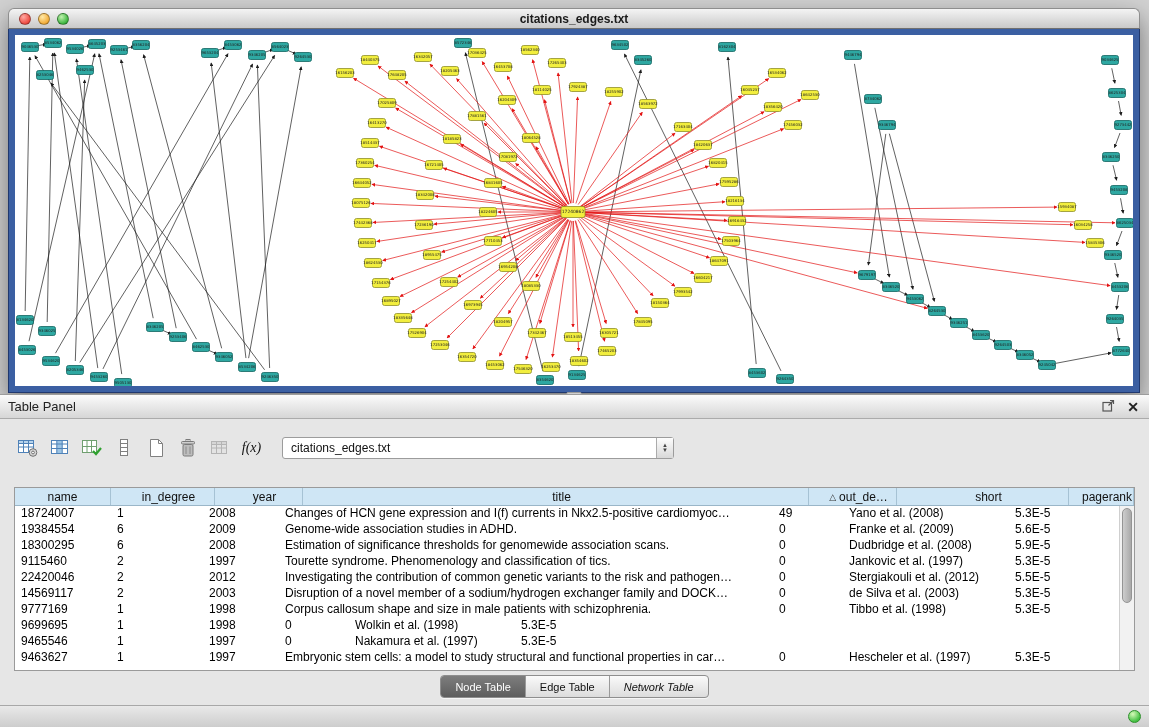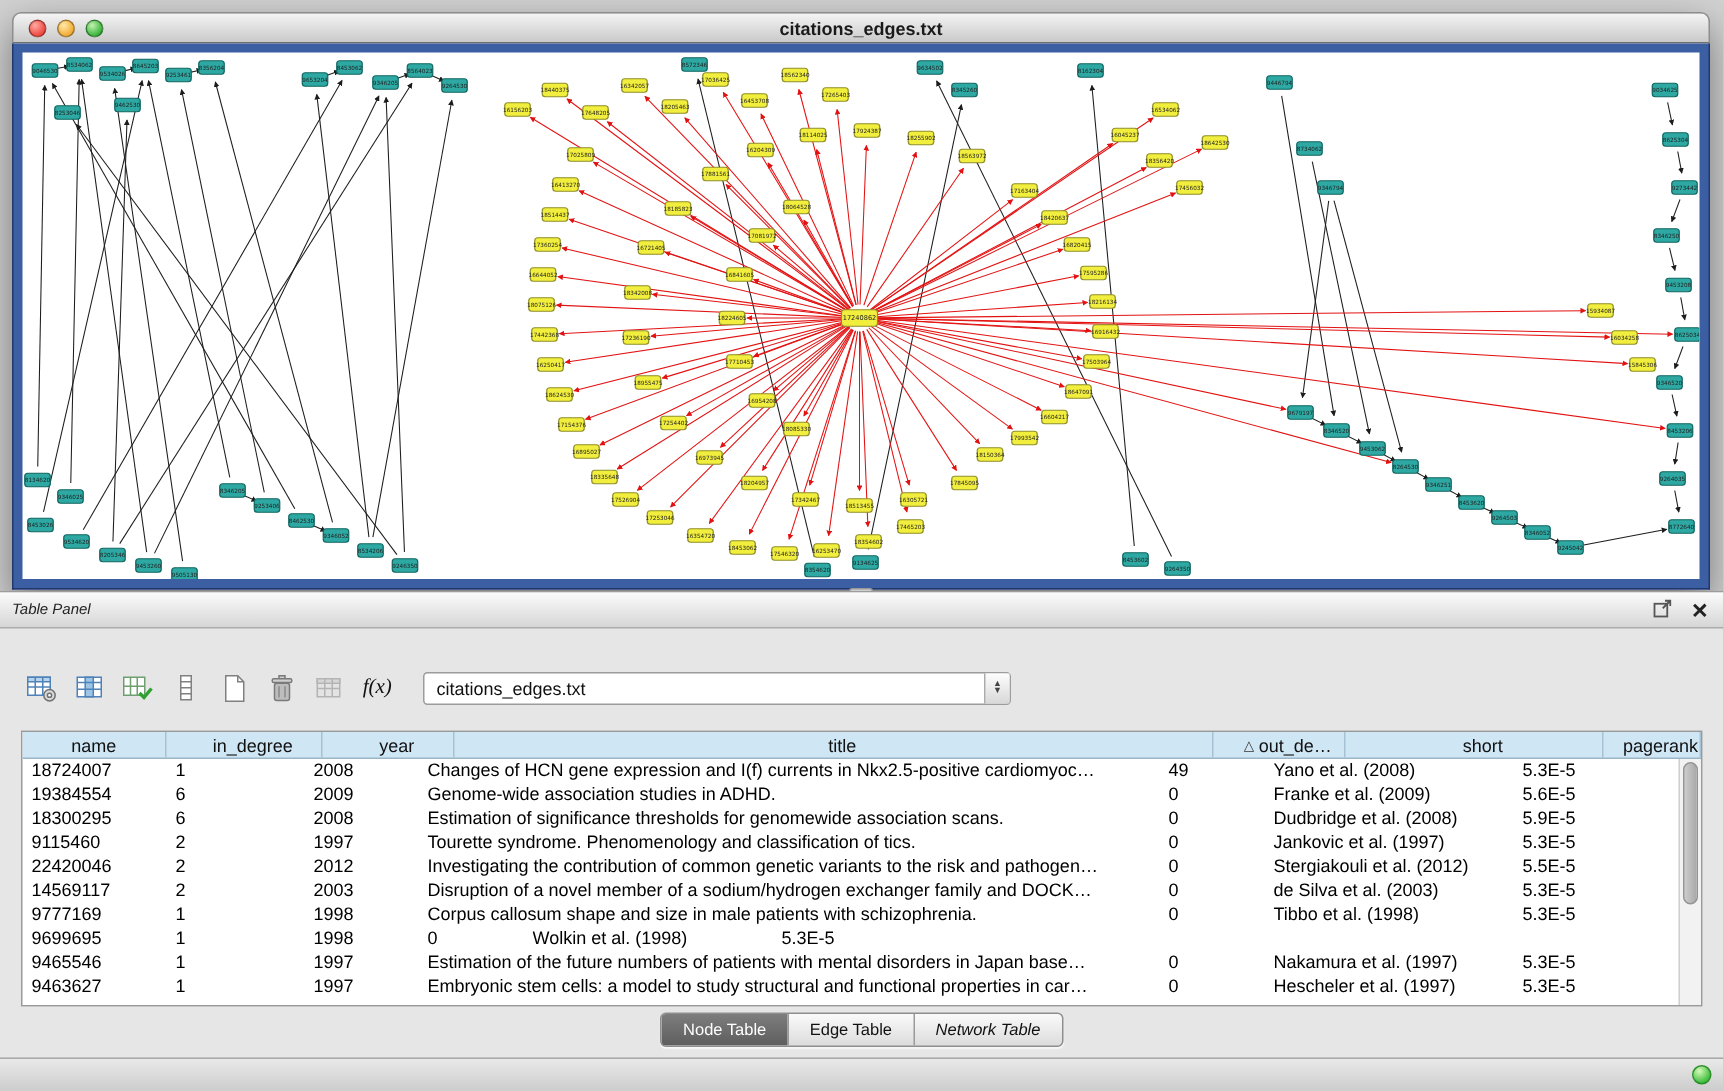--- a/index.html
+++ b/index.html
@@ -23,26 +23,26 @@
   .graph-canvas svg { position:absolute; inset:0; width:100%; height:100%; }
 
   
   #panel-resize-handle { position:absolute; left:566px; top:392px; width:16px; height:6px;
     background:#cfcfcf; border:1px solid #9a9a9a; border-radius:2px; }
 
   
   #table-panel { position:absolute; left:0; top:394px; width:1149px; height:311px;
     background:#e6e6e6; border-top:1px solid #9c9c9c; }
   .panel-header { height:24px; background:linear-gradient(#fbfbfb,#d6d6d6); border-bottom:1px solid #ababab; position:relative; }
-  .panel-title { font-size:10px; color:#222; line-height:23px; padding-left:8px;font-style:italic; }
+  .panel-title { font-size:13px; color:#222; line-height:23px; padding-left:8px; }
   .panel-header-icons { position:absolute; right:10px; top:4px; display:flex; gap:12px; align-items:center; }
   .panel-header-icons button { background:none; border:none; cursor:default; padding:0; line-height:1; }
   .close-x { font-size:14px; font-weight:bold; color:#222; }
 
-  .toolbar { position:absolute; left:14px; top:51px; height:26px; display:flex; align-items:center; gap:5px; }
+  .toolbar { position:absolute; left:14px; top:40px; height:26px; display:flex; align-items:center; gap:5px; }
   .tb-btn { width:27px; height:25px; background:none; border:none; display:flex; align-items:center; justify-content:center; }
   .fx { font-family:"Liberation Serif", serif; font-style:italic; font-size:14px; color:#111; }
   .net-select { margin-left:12px; width:392px; height:22px; background:#fff; border:1px solid #9c9c9c;
     border-radius:3px; position:relative; font-size:12px; color:#111; line-height:20px; padding-left:8px; }
   .net-stepper { position:absolute; right:0; top:0; bottom:0; width:17px; border-left:1px solid #ababab;
     background:linear-gradient(#fdfdfd,#d8d8d8); display:flex; flex-direction:column; align-items:center; justify-content:center; }
   .net-stepper span { font-size:6px; line-height:5px; color:#444; }
 
   .table-wrap { position:absolute; left:14px; right:14px; top:92px; height:184px;
     background:#fff; border:1px solid #9a9a9a; overflow:hidden; }
@@ -936,21 +936,20 @@
             <div class="tcell c1">1</div>
             <div class="tcell c2">1998</div>
             <div class="tcell c4">0</div>
             <div class="tcell c5">Wolkin et al. (1998)</div>
             <div class="tcell c6">5.3E-5</div>
           </div>
           <div class="trow">
             <div class="tcell c0">9465546</div>
             <div class="tcell c1">1</div>
             <div class="tcell c2">1997</div>
-            <div class="tcell c3">Estimation of the future numbers of patients with mental disorders in Japan base…</div>
             <div class="tcell c4">0</div>
             <div class="tcell c5">Nakamura et al. (1997)</div>
             <div class="tcell c6">5.3E-5</div>
           </div>
           <div class="trow">
             <div class="tcell c0">9463627</div>
             <div class="tcell c1">1</div>
             <div class="tcell c2">1997</div>
             <div class="tcell c3">Embryonic stem cells: a model to study structural and functional properties in car…</div>
             <div class="tcell c4">0</div>

